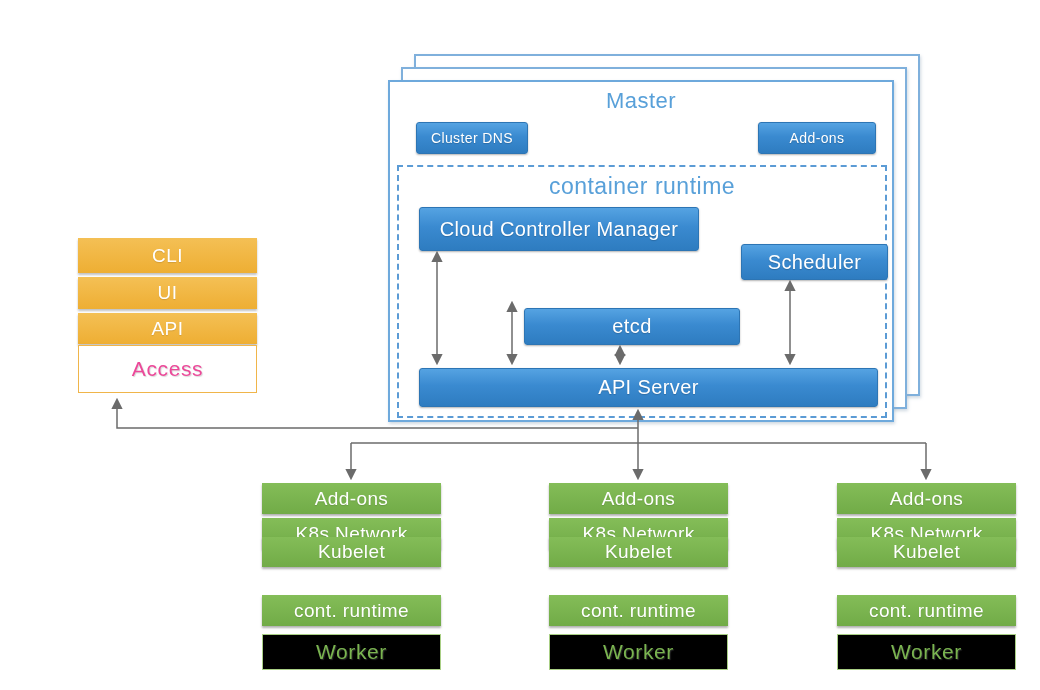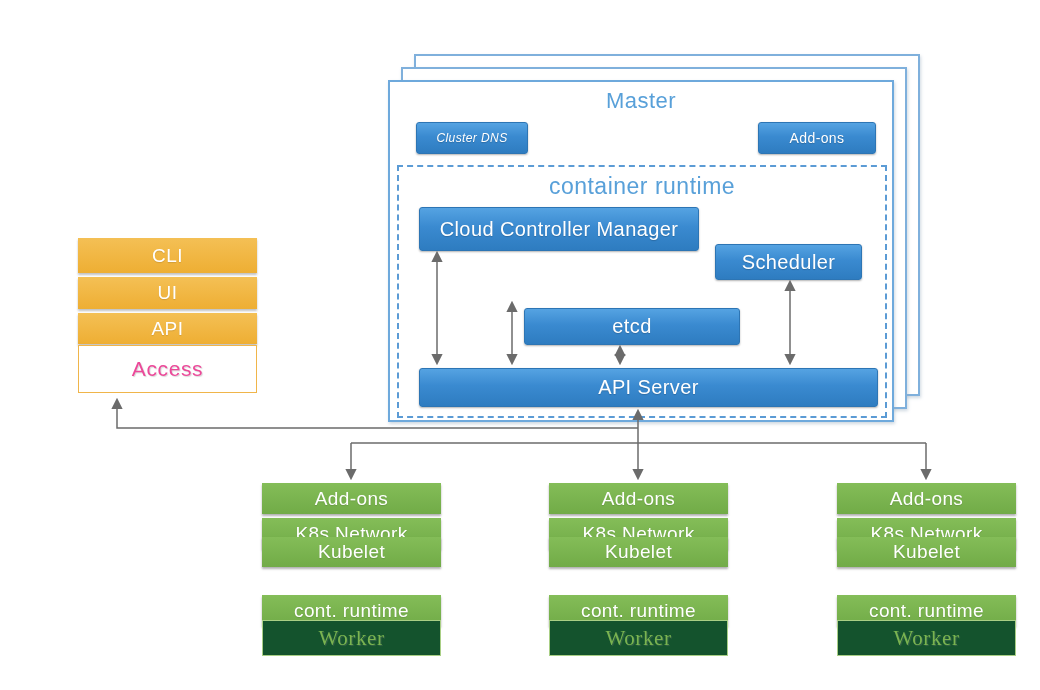--- a/index.html
+++ b/index.html
@@ -61,26 +61,26 @@
     justify-content: center;
     color: #ffffff;
     background: linear-gradient(180deg, #55a3e2 0%, #3a8ad0 45%, #2e7cc0 100%);
     border: 1px solid #2d75b4;
     border-radius: 3px;
     box-shadow: 0 1px 2px rgba(0,0,0,0.3);
     text-shadow: 0 1px 1px rgba(0,0,0,0.18);
     letter-spacing: 0.4px;
     white-space: nowrap;
   }
-  .box-cluster-dns { left: 26px;  top: 40px;  width: 110px; height: 30px; font-size: 12px; font-style: italic; }
+  .box-cluster-dns { left: 26px;  top: 40px;  width: 110px; height: 30px; font-size: 14px; }
   .box-addons-m   { left: 368px; top: 40px;  width: 116px; height: 30px; font-size: 14px; }
   .box-ccm        { left: 20px;  top: 40px;  width: 278px; height: 42px; font-size: 20px; }
   .box-cm         { left: 69px;  top: 96px;  width: 209px; height: 36px; font-size: 19px; }
   .box-etcd       { left: 125px; top: 141px; width: 214px; height: 35px; font-size: 20px; }
-  .box-scheduler  { left: 316px; top: 77px;  width: 145px; height: 34px; font-size: 20px; }
+  .box-scheduler  { left: 342px; top: 77px;  width: 145px; height: 34px; font-size: 20px; }
   .box-api        { left: 20px;  top: 201px; width: 457px; height: 37px; font-size: 20px; }
   
   .orange-row {
     position: absolute;
     left: 78px; width: 179px;
     display: flex; align-items: center; justify-content: center;
     color: #ffffff;
     background: linear-gradient(180deg, #f4c055 0%, #eeae33 100%);
     box-shadow: 0 2px 2px rgba(120,120,120,0.45);
     font-size: 19px;
@@ -118,30 +118,29 @@
     letter-spacing: 0.4px;
     text-shadow: 0 1px 1px rgba(0,0,0,0.12);
     white-space: nowrap;
   }
   .g-row0 { top: 0;     height: 31px; }
   .g-row1 { top: 35px;  height: 31px; }
   .g-row2 { top: 54px;  height: 30px; }
   .g-row3 { top: 112px; height: 31px; }
   .worker-label-box {
     position: absolute;
-    top: 137px; left: 0;
+    top: 151px; left: 0;
     width: 177px; height: 34px;
     display: flex; align-items: center; justify-content: center;
-    background: #14532d;
+    background: #000000;
     border: 1px solid #a9cf85;
     color: #7ab450;
     font-size: 21px;
     letter-spacing: 0.6px;
     text-shadow: 1px 1px 1px rgba(140,140,140,0.3);
-    font-family: Liberation Serif, serif;
   }
   
   .arrows {
     position: absolute;
     left: 0; top: 0;
     width: 1040px; height: 690px;
     pointer-events: none;
   }
 </style>
 </head>

